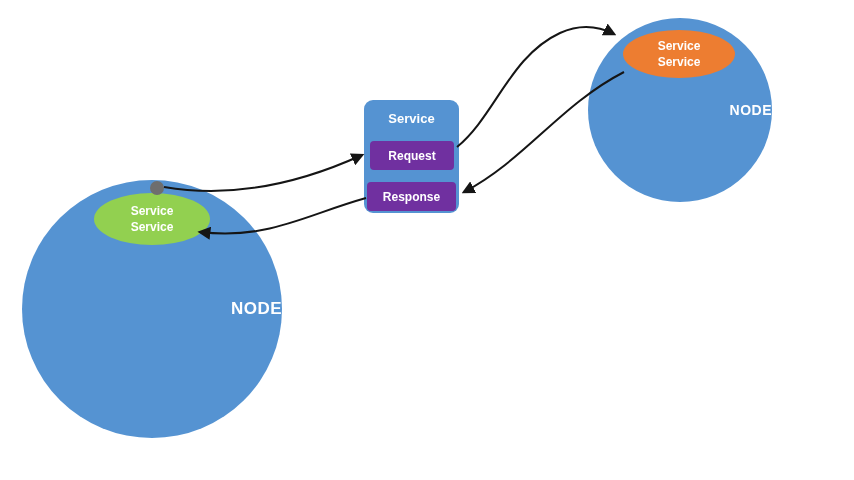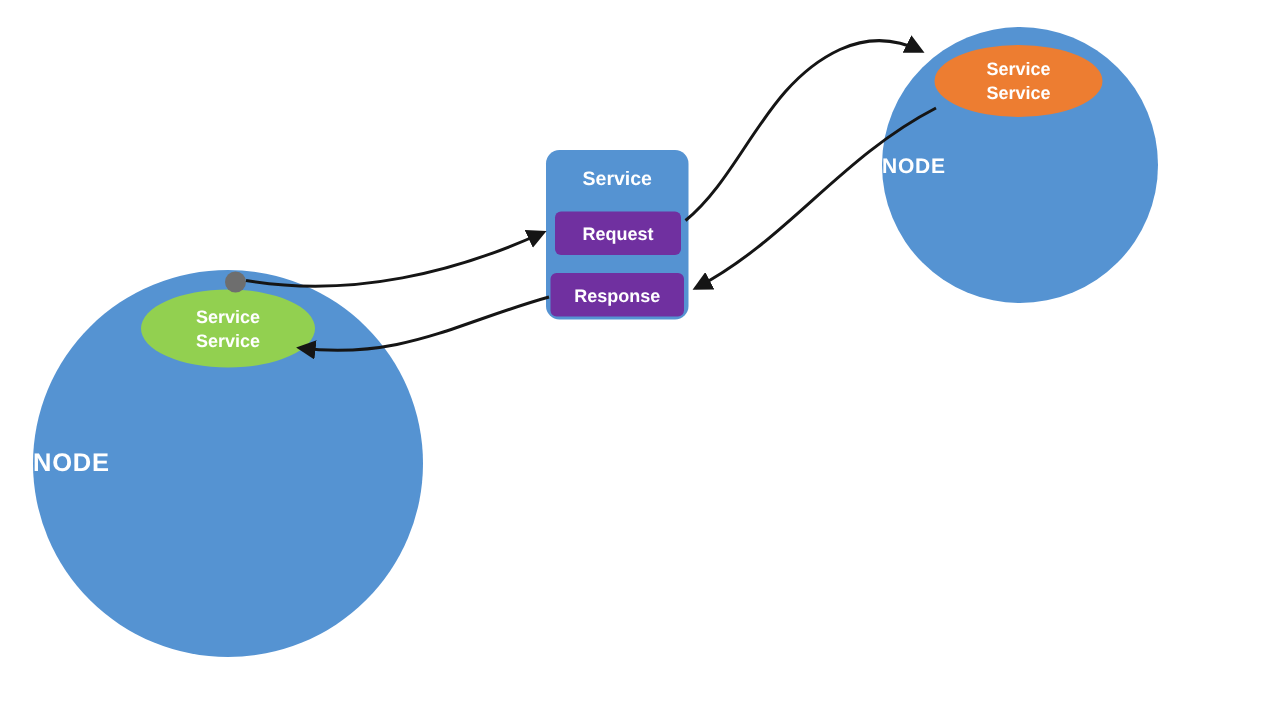--- a/index.html
+++ b/index.html
@@ -14,21 +14,21 @@
     height: 480px;
     background: #ffffff;
     overflow: hidden;
   }
   .node-circle {
     position: absolute;
     border-radius: 50%;
     background: #5593d2;
     display: flex;
     align-items: center;
-    justify-content: flex-start;
+    justify-content: flex-end;
   }
   .node-circle.left {
     left: 22px;
     top: 180px;
     width: 260px;
     height: 258px;
   }
   .node-circle.right {
     left: 588px;
     top: 18px;

